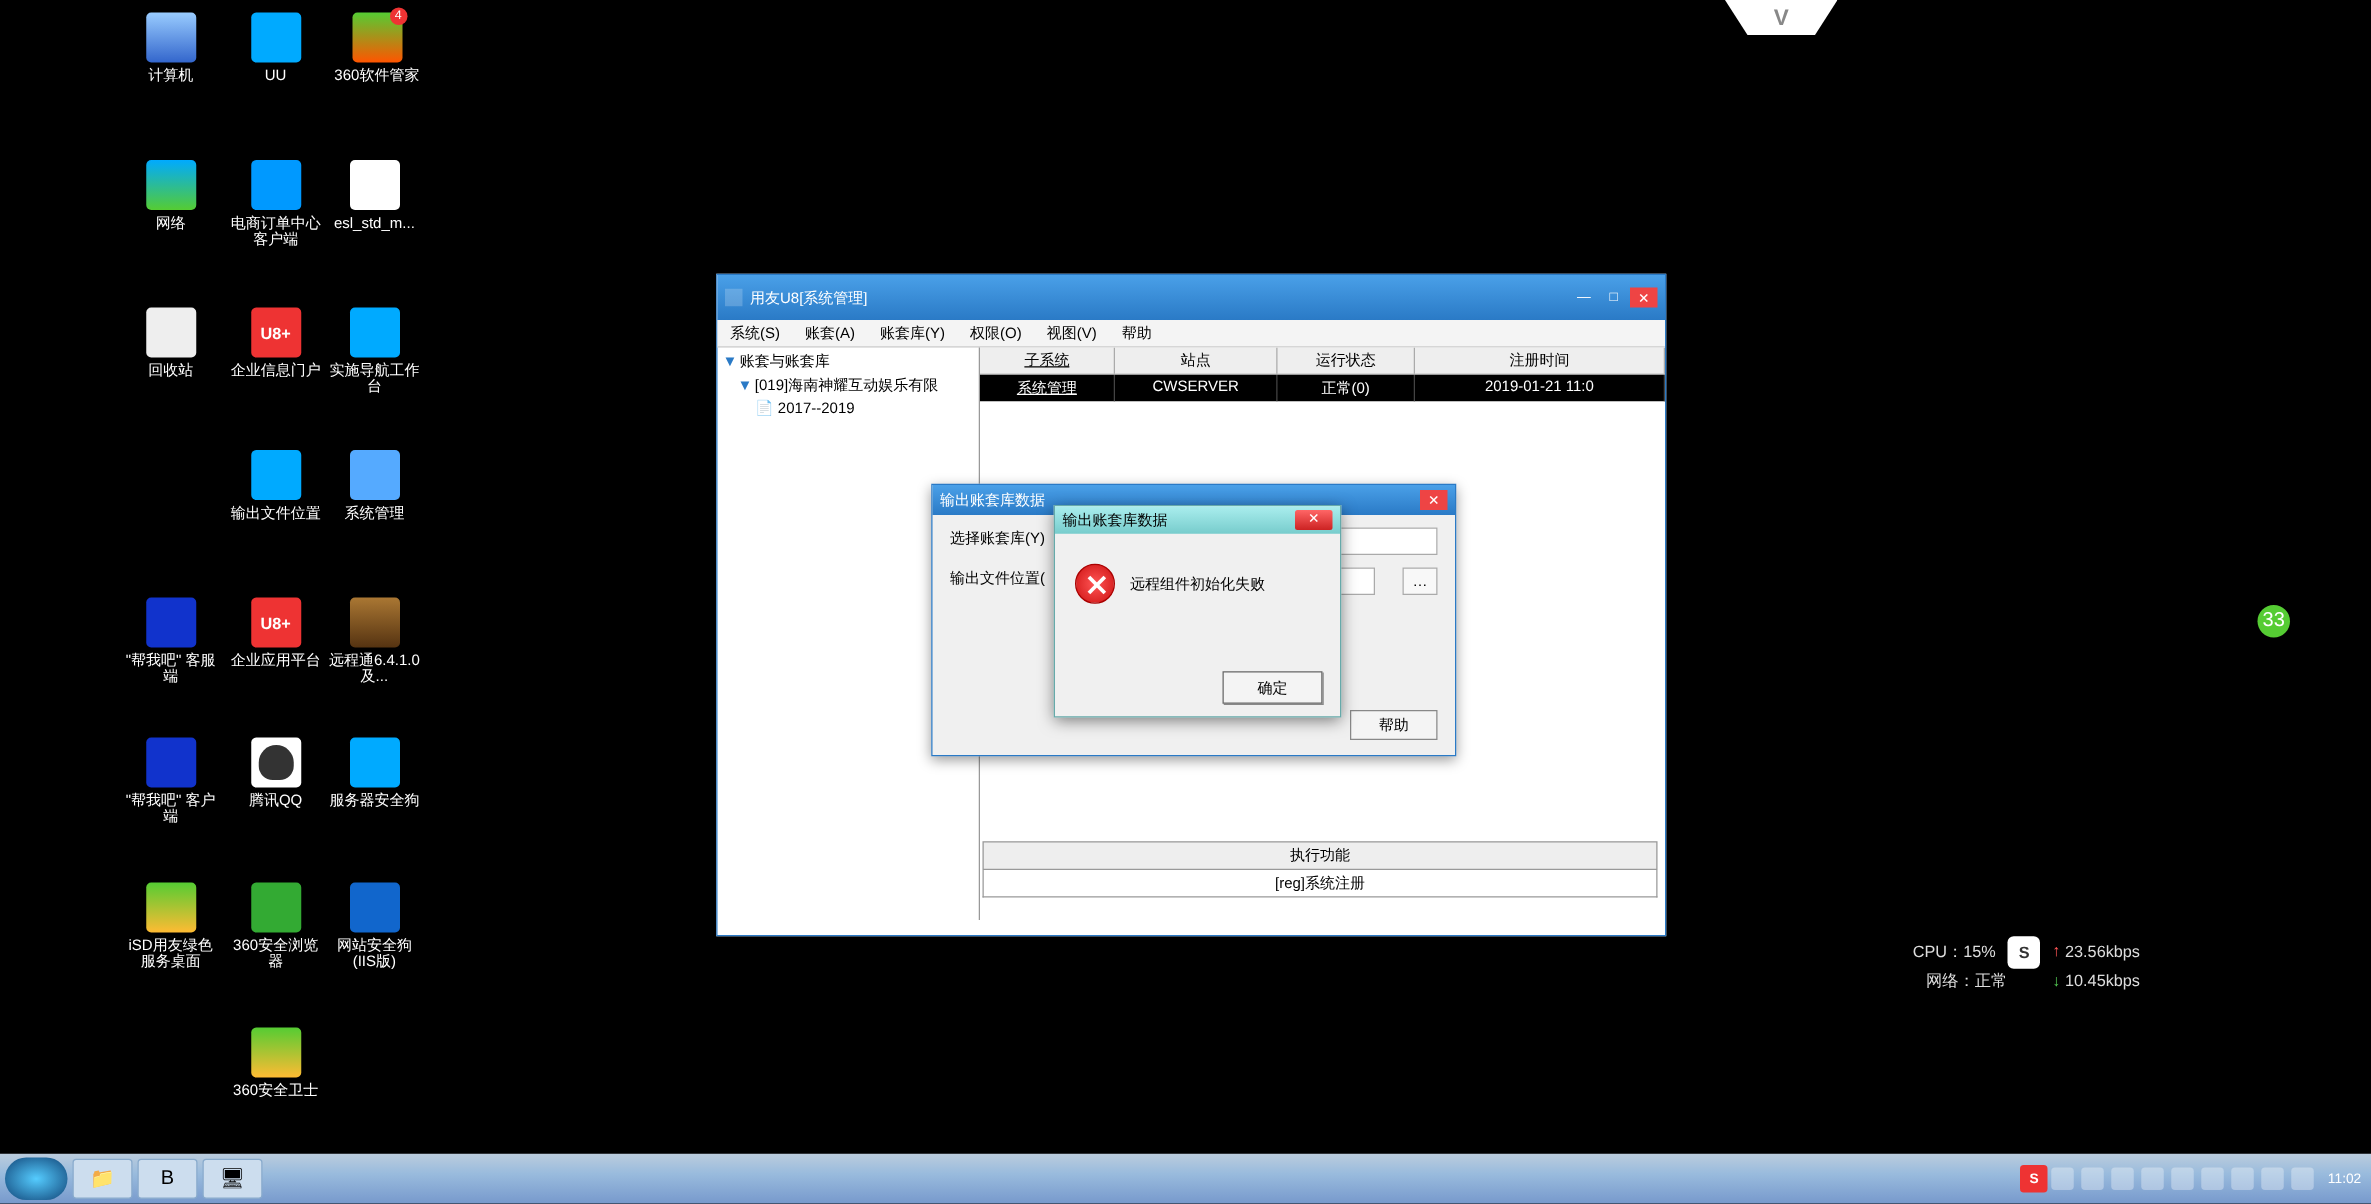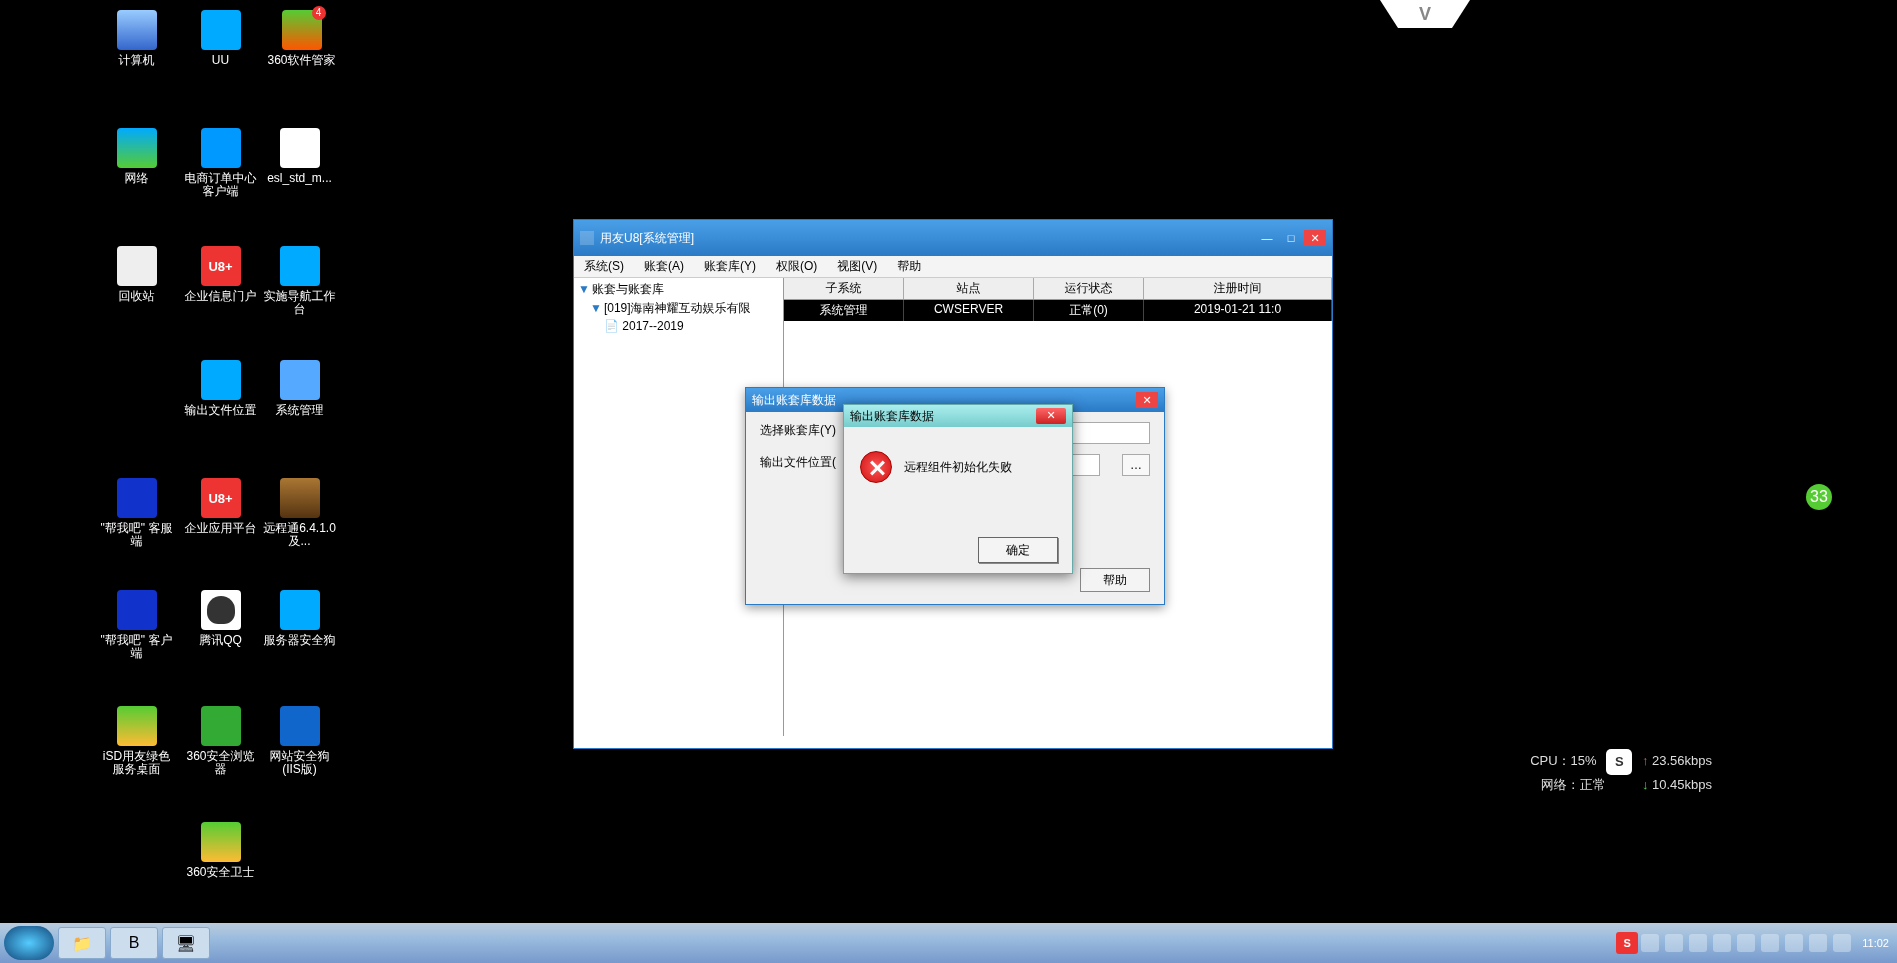--- a/index.html
+++ b/index.html
@@ -45,21 +45,21 @@
 .tree{width:210px;border-right:1px solid #999;overflow:auto;font-size:12px;padding:2px;}
 .tree .tn{padding:1px 2px;white-space:nowrap;}
 .tree .exp{color:#2a7ac6;margin-right:2px;}
 .tree .i1{padding-left:14px;}
 .tree .i2{padding-left:28px;}
 .grid{flex:1;overflow:auto;}
 .gh{display:flex;background:#eee;border-bottom:1px solid #999;font-size:12px;}
 .gh div{border-right:1px solid #aaa;padding:2px 4px;text-align:center;}
 .gr{display:flex;font-size:12px;background:#000;color:#fff;}
 .gr div{border-right:1px solid #444;padding:2px 4px;text-align:center;}
-.c1{width:120px;}.c2{width:130px;}.c3{width:110px;}.c4{flex:1;}
+.c1{width:108px;text-decoration:underline;}.c2{width:130px;}.c3{width:110px;}.c4{flex:1;}
 .gridbot{position:absolute;right:6px;bottom:30px;width:540px;font-size:12px;}
 .gbh{text-align:center;border:1px solid #999;background:#eee;padding:2px;}
 .gbr{text-align:center;border:1px solid #999;border-top:none;padding:2px;}
 .status{position:absolute;bottom:0;left:0;right:0;height:22px;background:#eee;border-top:1px solid #aaa;display:flex;align-items:center;font-size:12px;}
 .status span{padding:0 12px;border-right:1px solid #aaa;}
 
 
 .dlg1{position:absolute;left:745px;top:387px;width:420px;height:218px;background:#f0f0f0;border:1px solid #2a7ac6;box-shadow:0 3px 10px rgba(0,0,0,.4);}
 .dlg1 .dtb{height:24px;background:linear-gradient(#4aa0e8,#2a7ac6);color:#fff;display:flex;align-items:center;padding:0 6px;font-size:12px;}
 .dlg1 .row{display:flex;align-items:flex-start;padding:10px 14px 0;font-size:12px;gap:16px;}
@@ -234,20 +234,22 @@
       </div>
       <div class="gr">
         <div class="c1">系统管理</div>
         <div class="c2">CWSERVER</div>
         <div class="c3">正常(0)</div>
         <div class="c4">2019-01-21 11:0</div>
       </div>
     </div>
   </div>
   <div class="gridbot">
+    <div class="gbh">执行功能</div>
+    <div class="gbr">[reg]系统注册</div>
   </div>
 </div>
 
 <div class="dlg1">
   <div class="dtb">
     <span>输出账套库数据</span>
       <span class="sp" style="flex:1"></span>
     <span class="tbtn close">✕</span>
   </div>
   <div class="row">

